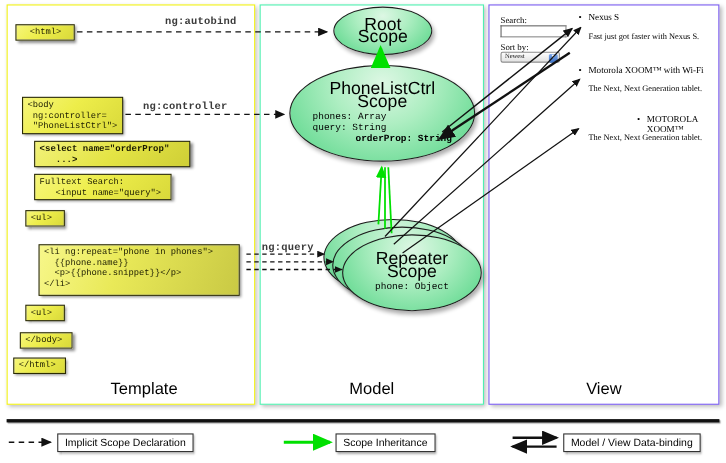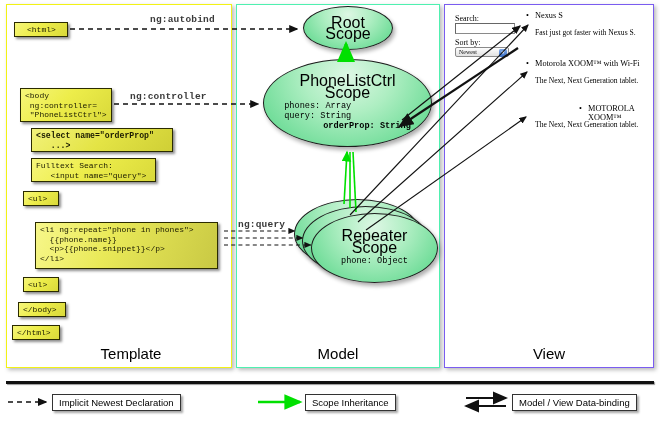--- a/index.html
+++ b/index.html
@@ -220,17 +220,17 @@
       <marker id="lahg" markerWidth="7" markerHeight="7" refX="6" refY="3" orient="auto">
         <path d="M0,0 L7,3 L0,6 z" fill="#00e000"></path>
       </marker>
     </defs>
     <line x1="8" y1="16" x2="46" y2="16" stroke="#111" stroke-width="1.4" stroke-dasharray="5,4" marker-end="url(#lah)"></line>
     <line x1="258" y1="16" x2="300" y2="16" stroke="#00e000" stroke-width="2.6" marker-end="url(#lahg)"></line>
     <line x1="466" y1="12" x2="506" y2="12" stroke="#111" stroke-width="2.2" marker-end="url(#lah)"></line>
     <line x1="506" y1="20" x2="466" y2="20" stroke="#111" stroke-width="2.2" marker-end="url(#lah)"></line>
   </svg>
 
-  <div class="leg-box" style="left:52px;top:394px;">Implicit Newest Declaration</div>
+  <div class="leg-box" style="left:52px;top:394px;">Implicit Scope Declaration</div>
   <div class="leg-box" style="left:305px;top:394px;">Scope Inheritance</div>
   <div class="leg-box" style="left:512px;top:394px;">Model / View Data-binding</div>
 
 </div>
 
 </body></html>

